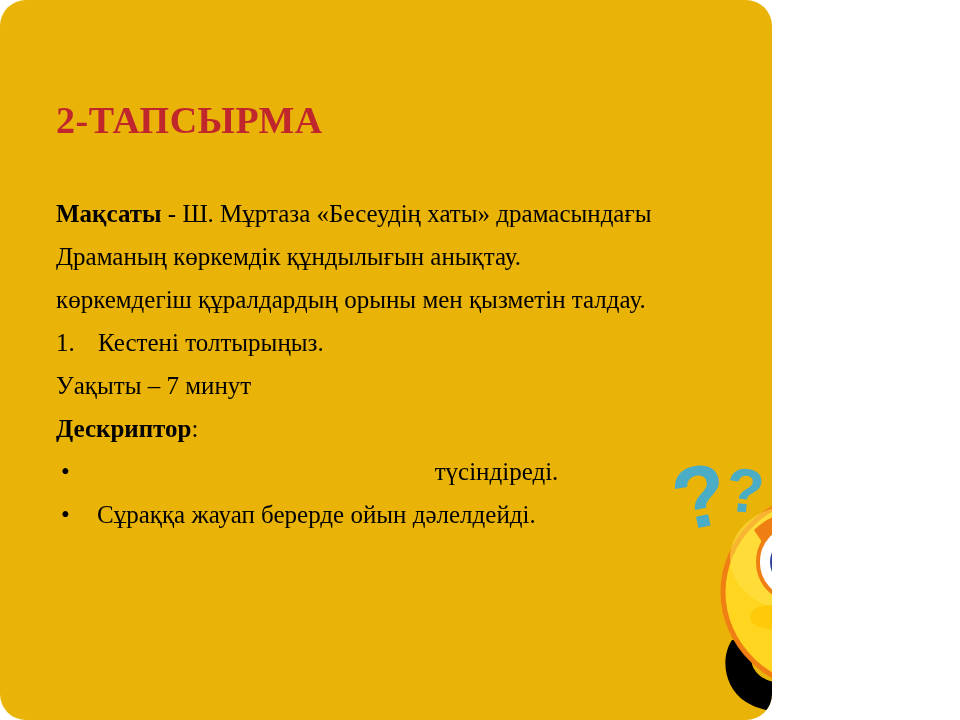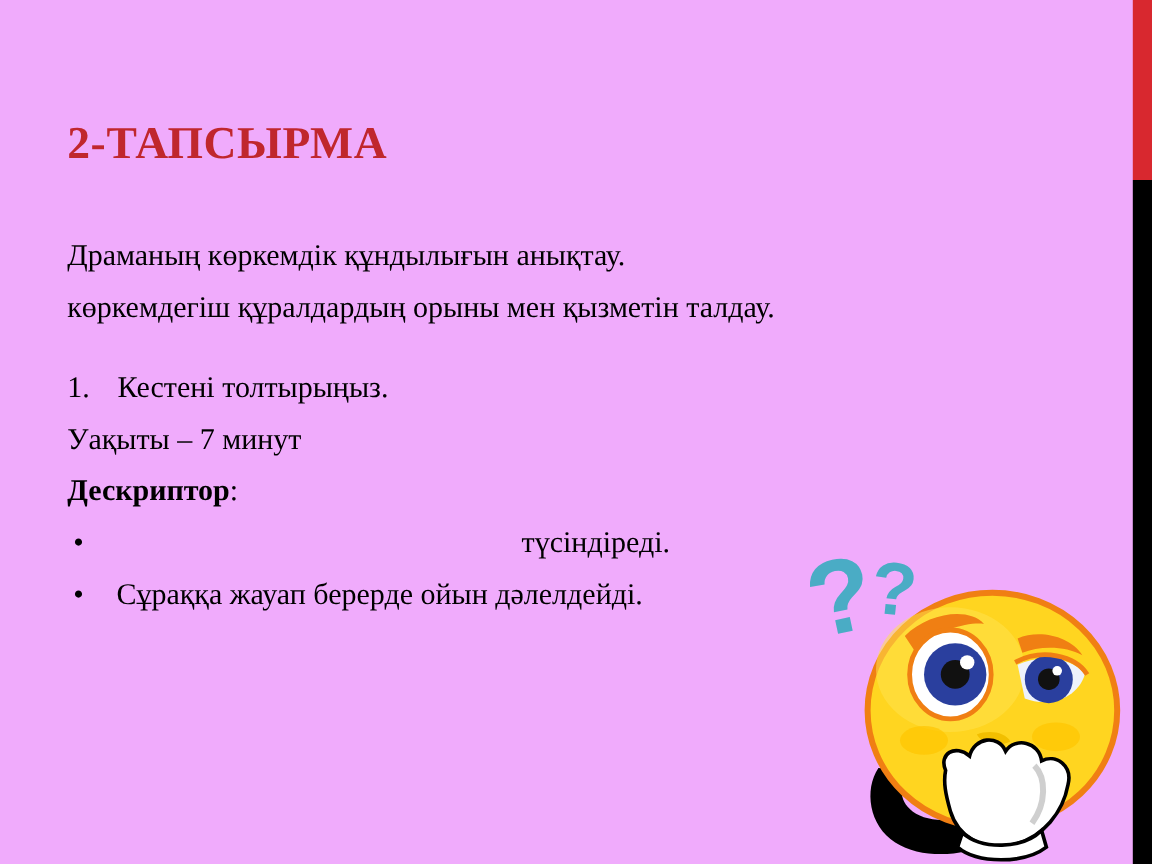--- a/index.html
+++ b/index.html
@@ -5,24 +5,25 @@
   html, body {
     margin: 0;
     padding: 0;
     background: #ffffff;
   }
   body {
     font-family: "Liberation Serif", "DejaVu Serif", serif;
   }
   .slide {
     position: relative;
-    width: 960px;
+    width: 772px;
     height: 720px;
-    background: #f0abfc;
+    background: #eab308;
     overflow: hidden;
+    border-radius: 26px;
   }
 
   
   .edge-bar-red {
     position: absolute;
     left: 944px;
     top: 0;
     width: 16px;
     height: 150px;
     background: #d8282f;
@@ -60,21 +61,20 @@
   .line {
     font-size: 25px;
     line-height: 43px;
     color: #000000;
     position: relative;
   }
   .line b { font-weight: bold; }
 
   .line-numbered {
     padding-left: 0;
-    margin-top: 24px;
   }
   .num {
     display: inline-block;
     width: 42px;
   }
 
   .line-bullet {
     padding-left: 41px;
     text-align: justify;
   }
@@ -111,20 +111,21 @@
 
 <div class="slide">
 
   <div class="edge-bar-red"></div>
   <div class="edge-bar-black"></div>
 
   <div class="slide-title">2-ТАПСЫРМА</div>
 
   <div class="body-block">
 
+    <div class="line"><b>Мақсаты</b><span> - Ш. Мұртаза «Бесеудің хаты» драмасындағы</span></div>
 
     <div class="line">Драманың көркемдік құндылығын анықтау.</div>
 
     <div class="line">көркемдегіш құралдардың орыны мен қызметін талдау.</div>
 
     <div class="line line-numbered"><span class="num">1.</span><span>Кестені толтырыңыз.</span></div>
 
     <div class="line">Уақыты – 7 минут</div>
 
     <div class="line"><b>Дескриптор</b><span>:</span></div>

